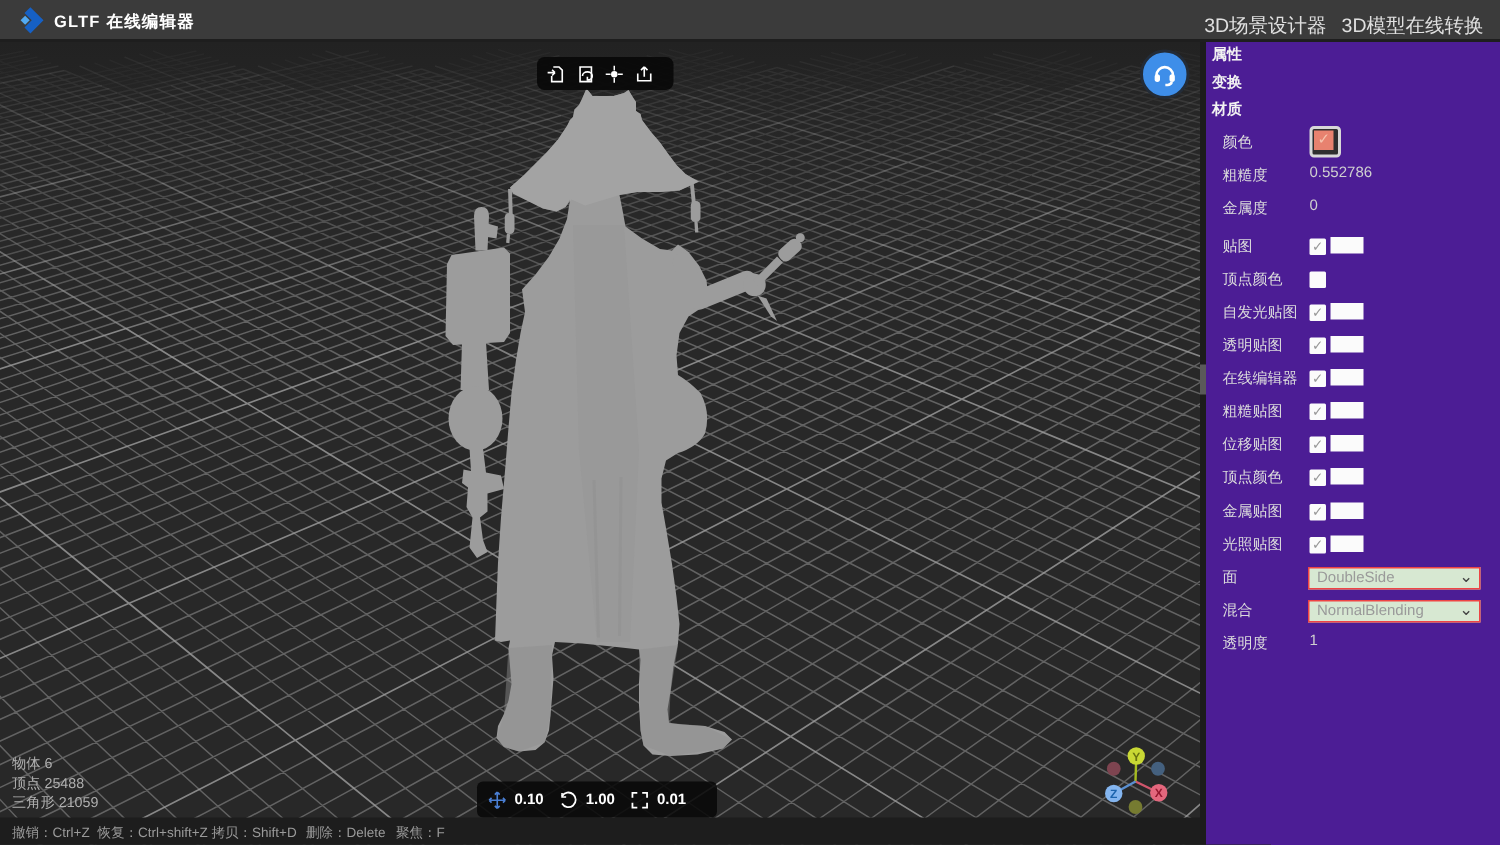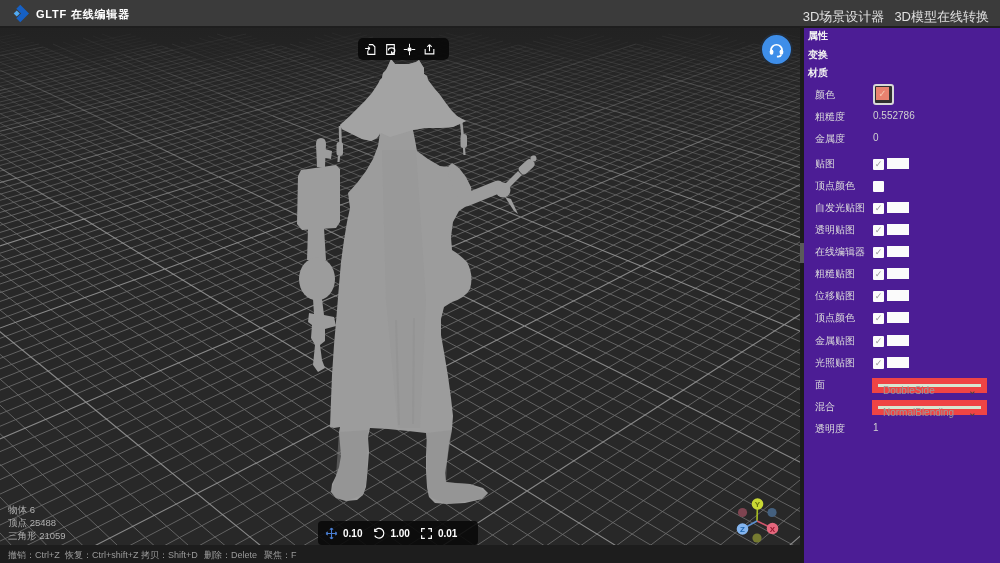--- a/index.html
+++ b/index.html
@@ -19,21 +19,21 @@
 #sbar{position:absolute;left:800px;top:28px;width:4px;height:535px;background:#1c1c1c;z-index:40;}
 #sthumb{position:absolute;left:800px;top:243px;width:4px;height:20px;background:#5a5a5a;z-index:41;}
 .phead{position:absolute;left:4px;color:#f2f2f2;font-weight:bold;font-size:10px;}
 .pchev{position:absolute;right:11px;color:#ccc;font-size:11px;}
 .plabel{position:absolute;left:11px;color:#dcdcdc;font-size:10px;}
 .pval{position:absolute;left:69px;color:#d0d0d0;font-size:10px;text-align:center;}
 .cbx{position:absolute;left:69px;width:11px;height:11px;background:#fbfbfb;border-radius:1px;color:#999;font-size:9px;line-height:11px;text-align:center;}
 .trect{position:absolute;left:83px;width:22px;height:11px;background:#fbfbfb;}
 .swatch{position:absolute;left:69px;width:15px;height:15px;border:2px solid #d8d8d8;border-radius:3px;background:#2f2f2f;padding:1px;}
 .swatch div{width:13px;height:13px;background:#e8826f;margin:0;color:#f6c4ae;font-size:10px;line-height:13px;text-align:center;}
-.psel{position:absolute;left:68px;width:115px;height:15px;background:#d7e8d2;border:6px solid #ef4444;color:#9a9a9a;font-size:10px;line-height:13px;padding-left:5px;box-sizing:border-box;}
+.psel{position:absolute;left:68px;width:115px;height:15px;background:#d7e8d2;border:1px solid #ef4444;color:#9a9a9a;font-size:10px;line-height:13px;padding-left:5px;box-sizing:border-box;}
 .psel .ar{position:absolute;right:4px;top:0px;color:#444;font-size:11px;}
 </style></head>
 <body>
 <div id="viewport">
   <svg width="800" height="535" viewBox="0 28 800 535" style="position:absolute;left:0;top:0">
 <path d="M16 34L-68 51M20 36L-64 53M25 38L-59 56M29 40L-55 58M34 42L-51 60M131 34L53 51M136 36L58 53M141 38L63 55M146 40L68 57M152 42L73 59M252 36L179 52M783 34L855 50M257 38L185 55M777 36L850 52M263 40L190 57M771 38L844 54M269 42L196 59M766 40L839 57M760 42L833 59M361 33L294 50M367 35L300 52M668 34L736 50M380 39L313 56M656 38L723 55M386 41L319 59M649 40L717 57M643 42L710 59M475 33L413 49M482 35L420 52M554 35L616 51M489 37L427 54M547 37L609 53M496 39L435 56M540 39L602 55M511 43L449 60M525 43L588 60M446 33L503 49M597 34L541 51M439 35L496 51M604 36L548 53M431 37L488 54M612 38L556 55M424 39L480 56M620 40L564 58M416 41L472 58M628 42L572 60M332 33L384 50M711 34L661 51M324 35L375 52M720 36L669 53M315 37L367 54M728 38L678 55M307 39L358 56M737 40L686 57M299 42L350 58M745 42L695 59M826 34L781 50M208 36L255 52M835 36L790 52M199 38L245 54M844 38L799 55M190 40L236 57M181 42L227 59M102 34L143 50M93 36L134 53M73 40L114 57M63 42L104 59M-13 35L23 51M-23 37L12 53M-34 39L2 55" stroke="#6e6e6e" stroke-opacity="0.08333333333333333" stroke-width="1.0" fill="none"></path>
 <path d="M39 44L-46 62M48 49L-37 67M53 51L-33 69M58 53L-28 71M63 55L-24 74M157 44L78 62M162 46L83 64M168 48L88 66M179 52L99 71M185 55L105 73M275 44L202 61M281 46L208 64M754 44L827 61M287 48L214 66M748 46L821 64M294 50L220 68M742 48L815 66M300 52L226 70M736 50L809 68M723 55L797 73M393 43L326 61M400 45L332 63M636 44L704 62M407 47L339 65M629 47L697 64M413 49L346 68M623 49L691 66M420 52L353 70M616 51L684 69M427 54L360 72M609 53L677 71M435 56L367 75M602 55L670 74M518 45L456 63M518 45L580 62M526 47L464 65M511 47L573 64M533 49L472 67M503 49L566 67M541 51L479 70M496 51L558 69M548 53L487 72M488 54L550 72M556 55L495 74M480 56L543 74M408 43L465 60M644 47L589 64M392 47L448 65M652 49L597 67M384 50L440 67M661 51L605 69M375 52L432 70M669 53L614 71M367 54L423 72M678 55L622 74M358 56L415 75M290 44L341 61M754 44L704 62M281 46L332 63M763 46L713 64M272 48L323 65M781 50L731 69M255 52L305 70M790 52L740 71M245 54L296 73M799 55L750 73M172 44L217 61M162 46L208 64M153 48L198 66M143 50L188 68M134 53L179 71M53 44L93 62M43 47L83 64M33 49L73 66M23 51L62 69M12 53L51 71M2 55L41 74" stroke="#6e6e6e" stroke-opacity="0.16666666666666666" stroke-width="1.0" fill="none"></path>
 <path d="M68 57L-19 76M73 59L-14 79M78 62L-9 81M83 64L-4 84M88 66L1 86M99 71L11 91M190 57L110 76M196 59L116 78M202 61L121 81M208 64L127 83M214 66L133 86M220 68L139 88M226 70L145 91M313 56L239 75M319 59L245 78M717 57L791 76M326 61L251 80M710 59L785 78M332 63L258 83M704 62L778 81M339 65L265 85M697 64L772 83M346 68L271 88M691 66L765 86M353 70L278 90M684 69L759 88M677 71L752 91M449 60L381 80M588 60L656 79M456 63L389 82M580 62L649 81M464 65L396 85M573 64L641 84M472 67L403 87M566 67L634 86M479 70L411 90M558 69L627 89M550 72L619 92M564 58L503 77M472 58L535 77M572 60L511 79M465 60L527 79M589 64L527 84M448 65L511 84M597 67L535 87M440 67L502 87M605 69L544 89M432 70L494 89M614 71L552 92M686 57L631 76M350 58L406 77M695 59L640 79M341 61L397 80M704 62L649 81M332 63L389 82M713 64L658 84M323 65L380 85M731 69L676 89M305 70L361 90M740 71L686 91M236 57L287 75M808 57L759 76M227 59L277 78M818 59L769 78M217 61L268 80M827 61L778 81M208 64L258 83M837 63L788 83M198 66L248 85M847 66L798 86M188 68L238 88M179 71L228 91M114 57L158 76M104 59L148 78M93 62L138 81M83 64L127 83M73 66L116 86M62 69L105 88M51 71L95 91M-9 58L30 76M-31 62L7 81" stroke="#6e6e6e" stroke-opacity="0.25" stroke-width="1.0" fill="none"></path>
 <path d="M1 86L-97 108M105 73L16 94M110 76L21 97M116 78L27 99M121 81L32 102M127 83L37 105M133 86L43 108M139 88L48 111M239 75L157 96M797 73L879 93M245 78L163 99M791 76L873 96M251 80L169 102M785 78L867 99M258 83L176 104M778 81L861 102M265 85L182 107M772 83L854 104M271 88L188 110M765 86L848 107M759 88L842 110M360 72L285 93M367 75L292 96M670 74L745 94M381 80L306 101M656 79L731 99M389 82L313 104M649 81L724 102M396 85L321 107M641 84L717 105M403 87L328 109M634 86L710 108M627 89L703 111M487 72L419 92M495 74L427 95M543 74L611 94M503 77L435 98M535 77L604 97M511 79L443 100M527 79L596 100M527 84L459 106M511 84L580 106M535 87L467 109M502 87L571 108M544 89L476 112M494 89L563 111M423 72L486 92M622 74L561 95M415 75L477 95M631 76L570 97M406 77L468 98M640 79L579 100M397 80L460 100M649 81L588 103M389 82L451 103M658 84L597 105M380 85L442 106M676 89L615 111M296 73L352 93M750 73L695 94M287 75L342 95M759 76L705 97M277 78L333 98M769 78L715 99M268 80L323 101M778 81L724 102M258 83L313 104M788 83L734 105M248 85L303 107M798 86L745 108M238 88L293 110M808 88L755 111M158 76L207 96M148 78L197 99M138 81L186 102M127 83L176 104M116 86L165 107M105 88L154 110M41 74L83 94M30 76L72 97M7 81L49 102M-4 84L37 105M-16 86L25 108M-28 89L13 111" stroke="#6e6e6e" stroke-opacity="0.3333333333333333" stroke-width="1.0" fill="none"></path>
 <path d="M11 91L-87 114M16 94L-82 117M21 97L-77 120M27 99L-73 123M32 102L-68 126M37 105L-63 129M43 108L-57 132M145 91L54 114M157 96L66 119M163 99L72 122M169 102L78 125M176 104L84 129M182 107L90 132M278 90L195 113M285 93L202 116M752 91L835 113M292 96L209 119M745 94L829 116M306 101L222 125M731 99L815 122M313 104L229 128M724 102L808 125M321 107L237 131M717 105L801 129M710 108L794 132M411 90L336 112M419 92L343 115M619 92L695 114M427 95L351 118M611 94L688 117M435 98L359 121M604 97L680 120M443 100L367 124M596 100L672 123M459 106L383 130M580 106L656 129M571 108L648 132M552 92L484 115M486 92L555 114M561 95L493 118M477 95L546 117M570 97L502 121M468 98L537 120M579 100L511 124M460 100L529 124M588 103L520 127M451 103L520 127M597 105L529 130M442 106L511 130M361 90L423 112M686 91L625 114M352 93L414 115M695 94L635 117M342 95L404 118M705 97L644 120M333 98L395 121M715 99L654 123M323 101L385 124M724 102L664 126M313 104L375 127M734 105L674 129M303 107L365 131M745 108L685 132M228 91L283 113M829 93L776 116M207 96L262 119M839 96L787 119M197 99L251 122M850 99L797 122M186 102L240 125M176 104L229 128M165 107L218 131M95 91L142 113M83 94L131 116M72 97L119 119M49 102L96 125M37 105L84 129M25 108L71 132M-39 92L1 114" stroke="#6e6e6e" stroke-opacity="0.4166666666666667" stroke-width="1.0" fill="none"></path>

